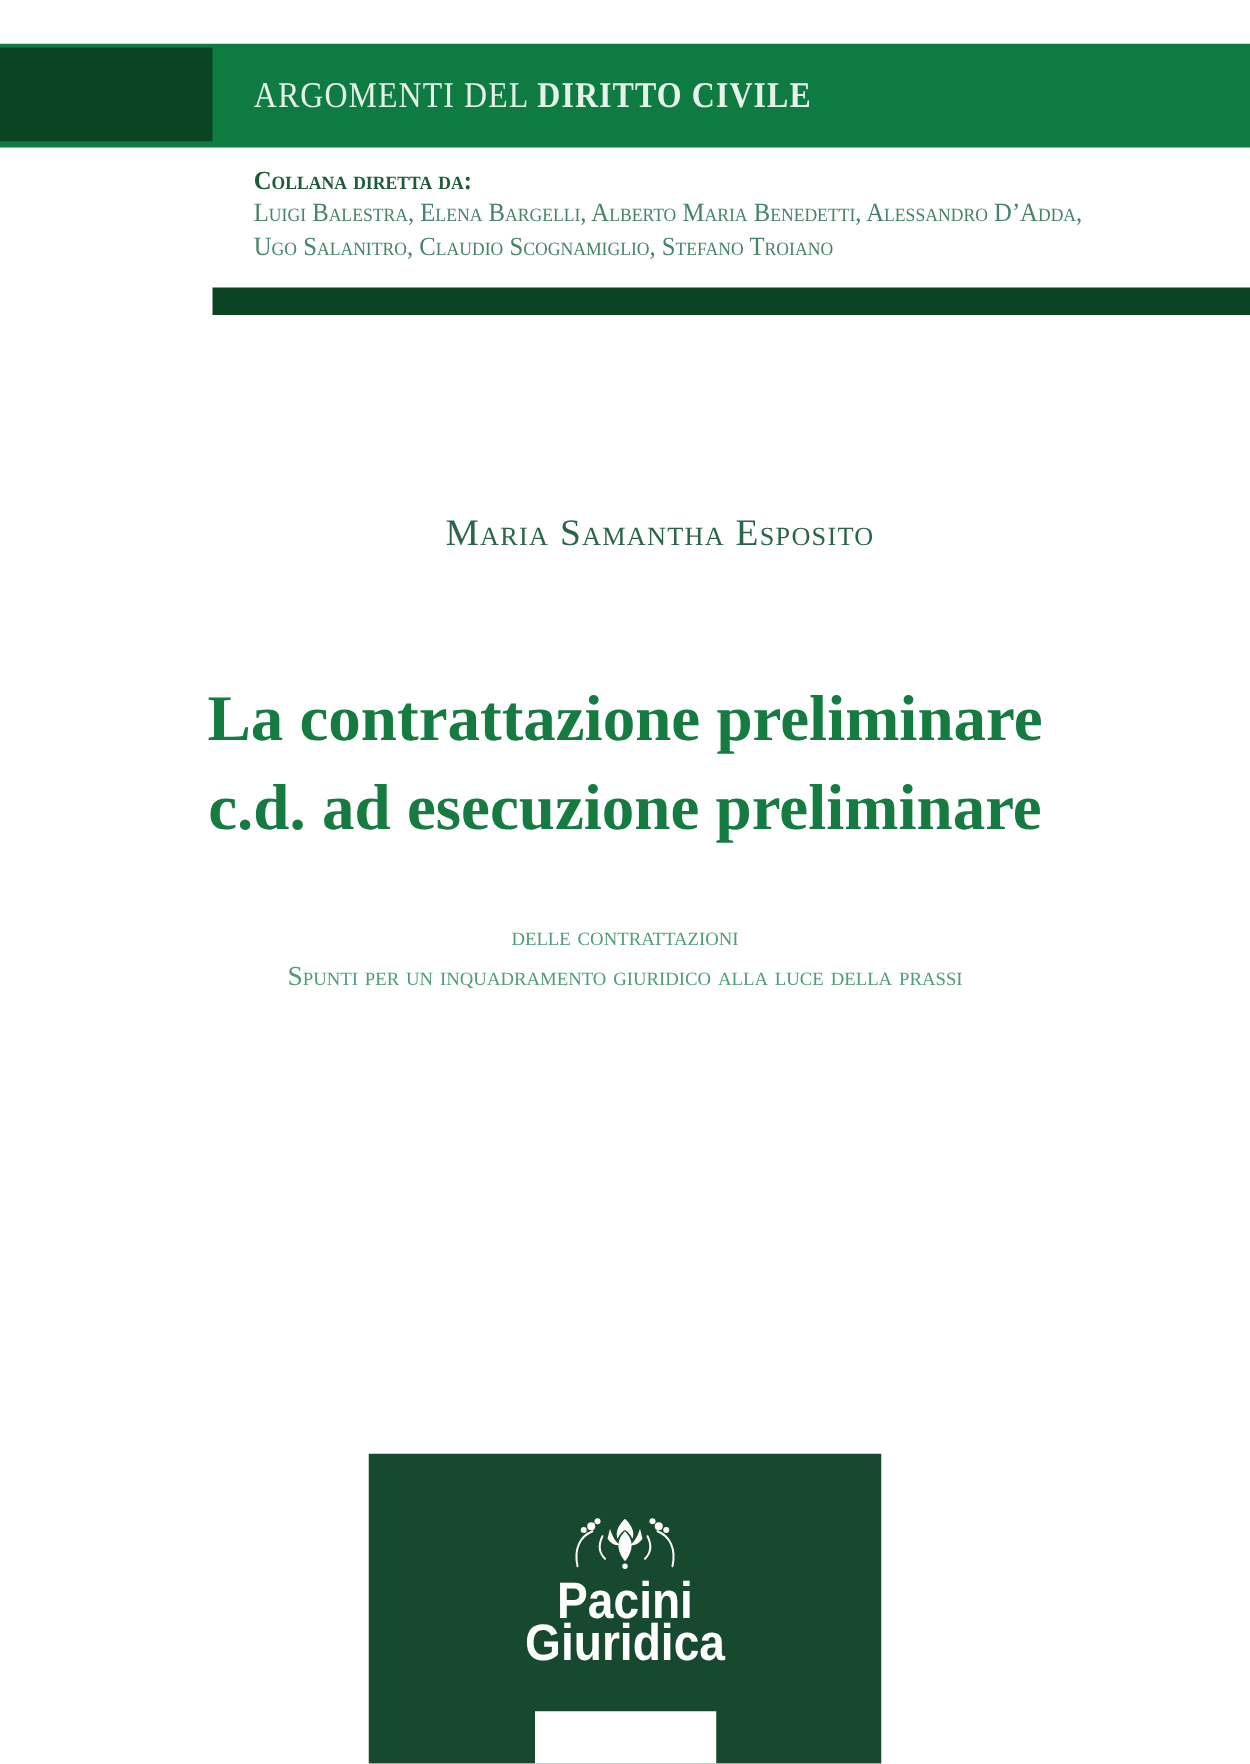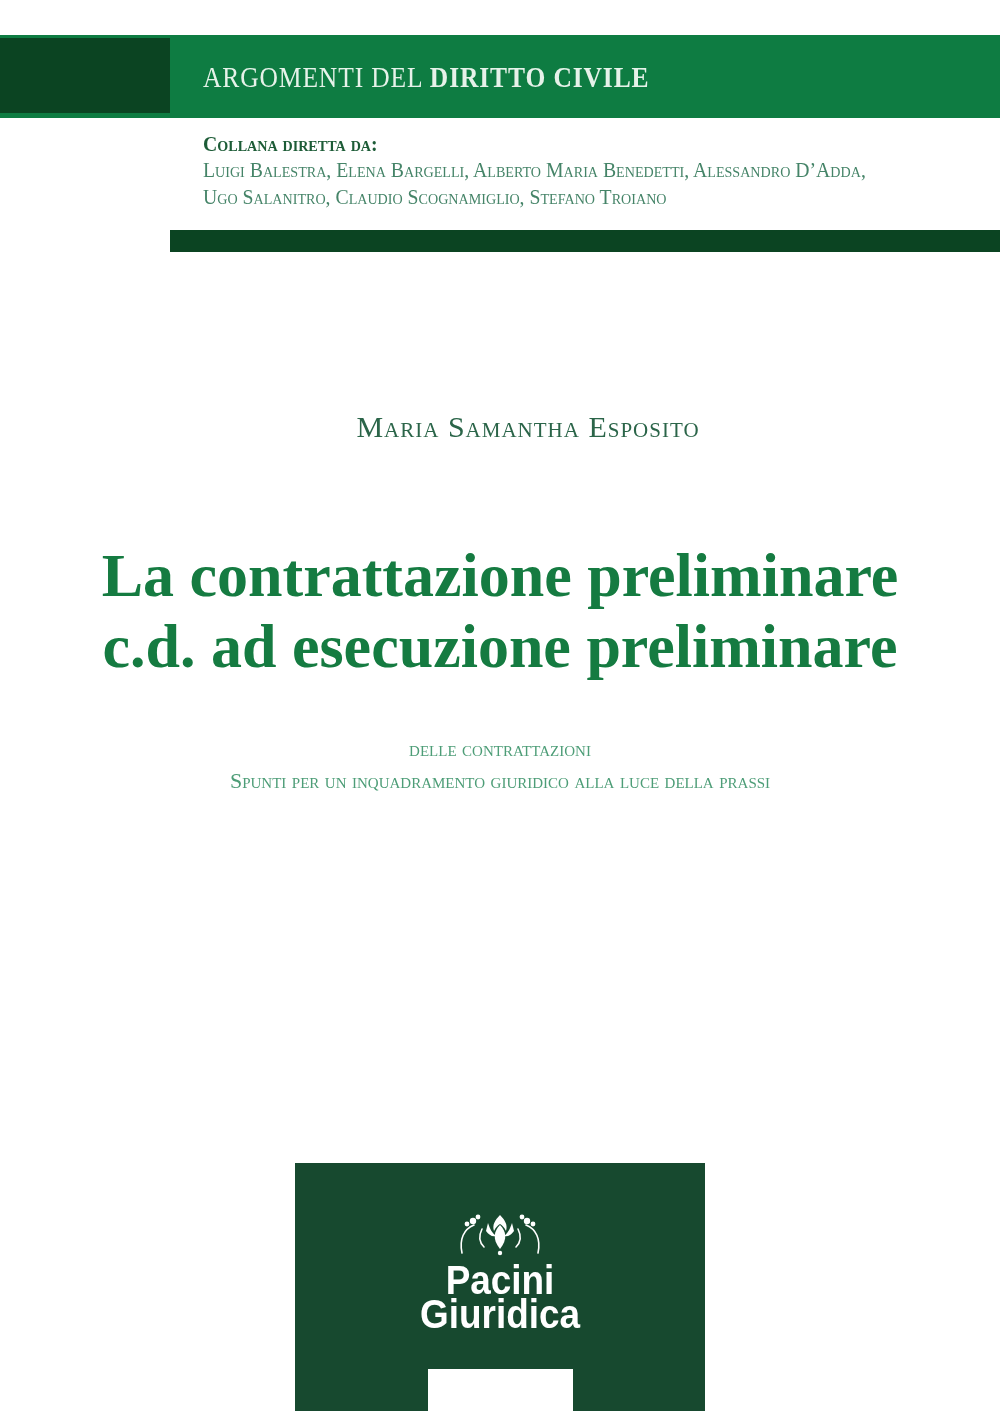--- a/index.html
+++ b/index.html
@@ -94,21 +94,21 @@
   }
 
   
   .book-title {
     position: absolute;
     top: 540px;
     left: 0;
     width: 1000px;
     text-align: center;
     font-weight: bold;
-    font-size: 62px;
+    font-size: 52px;
     line-height: 71px;
     color: #157b41;
   }
 
   
   .book-subtitle {
     position: absolute;
     top: 733px;
     left: 0;
     width: 1000px;

